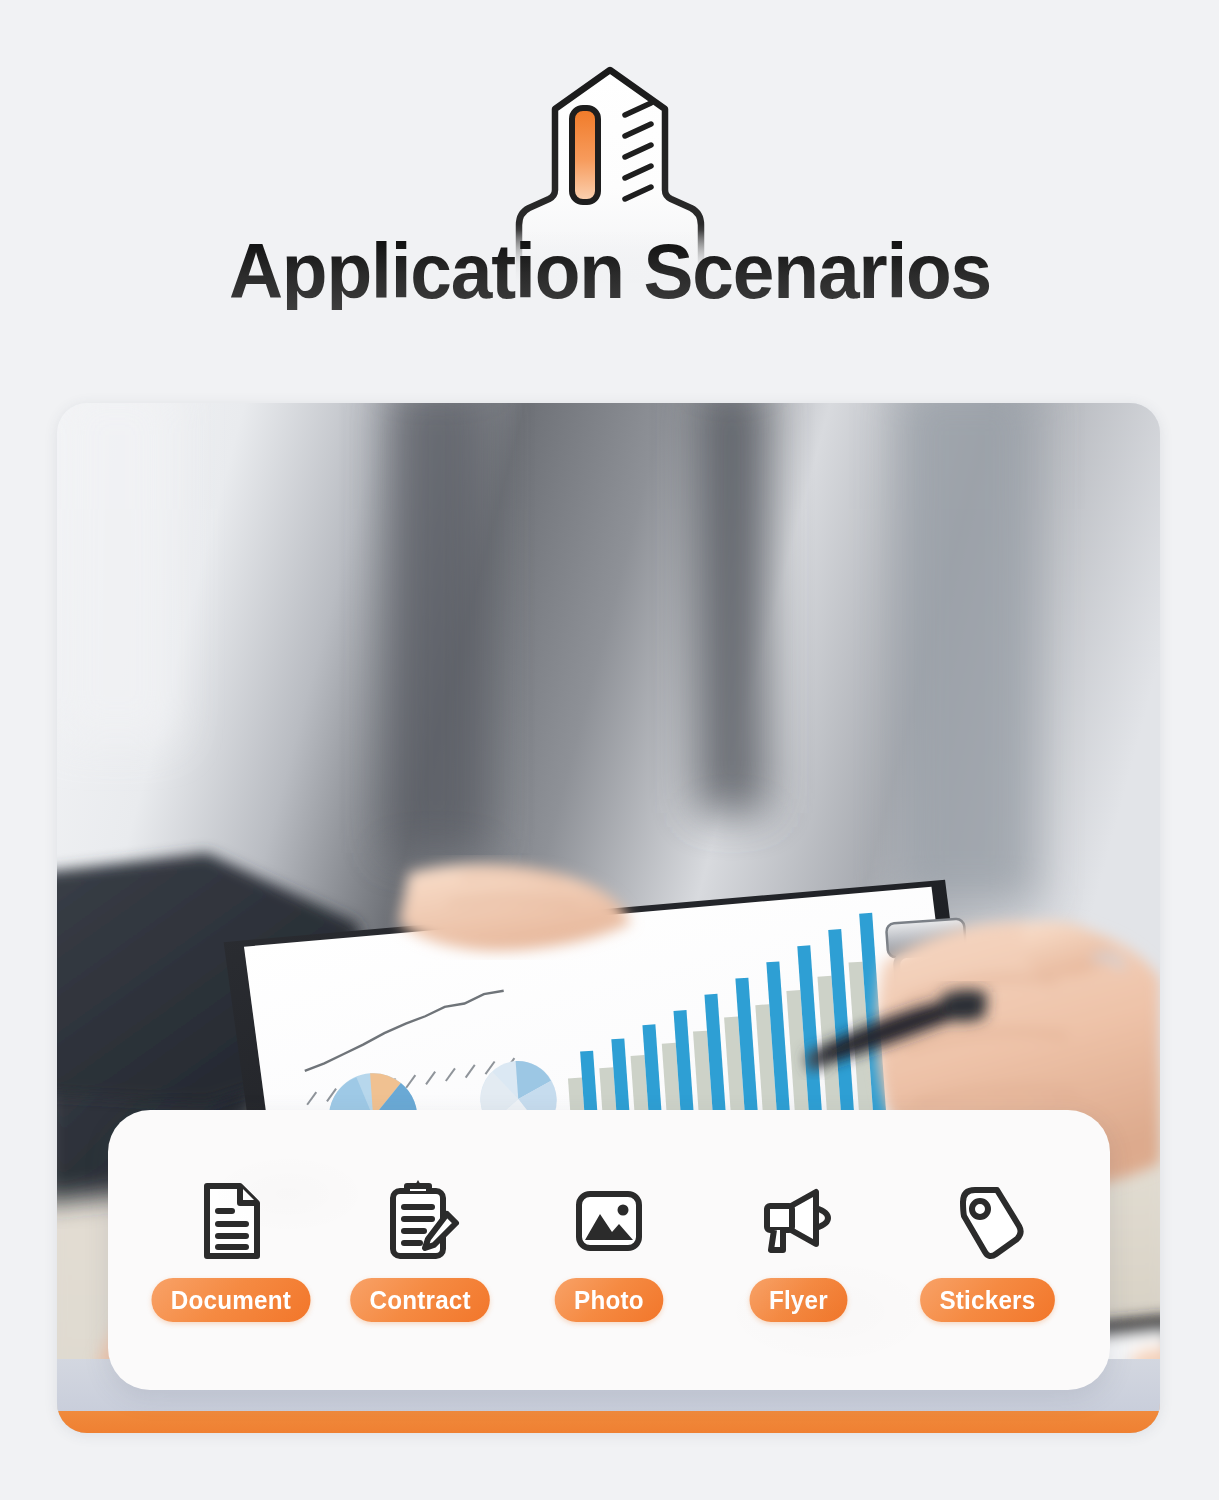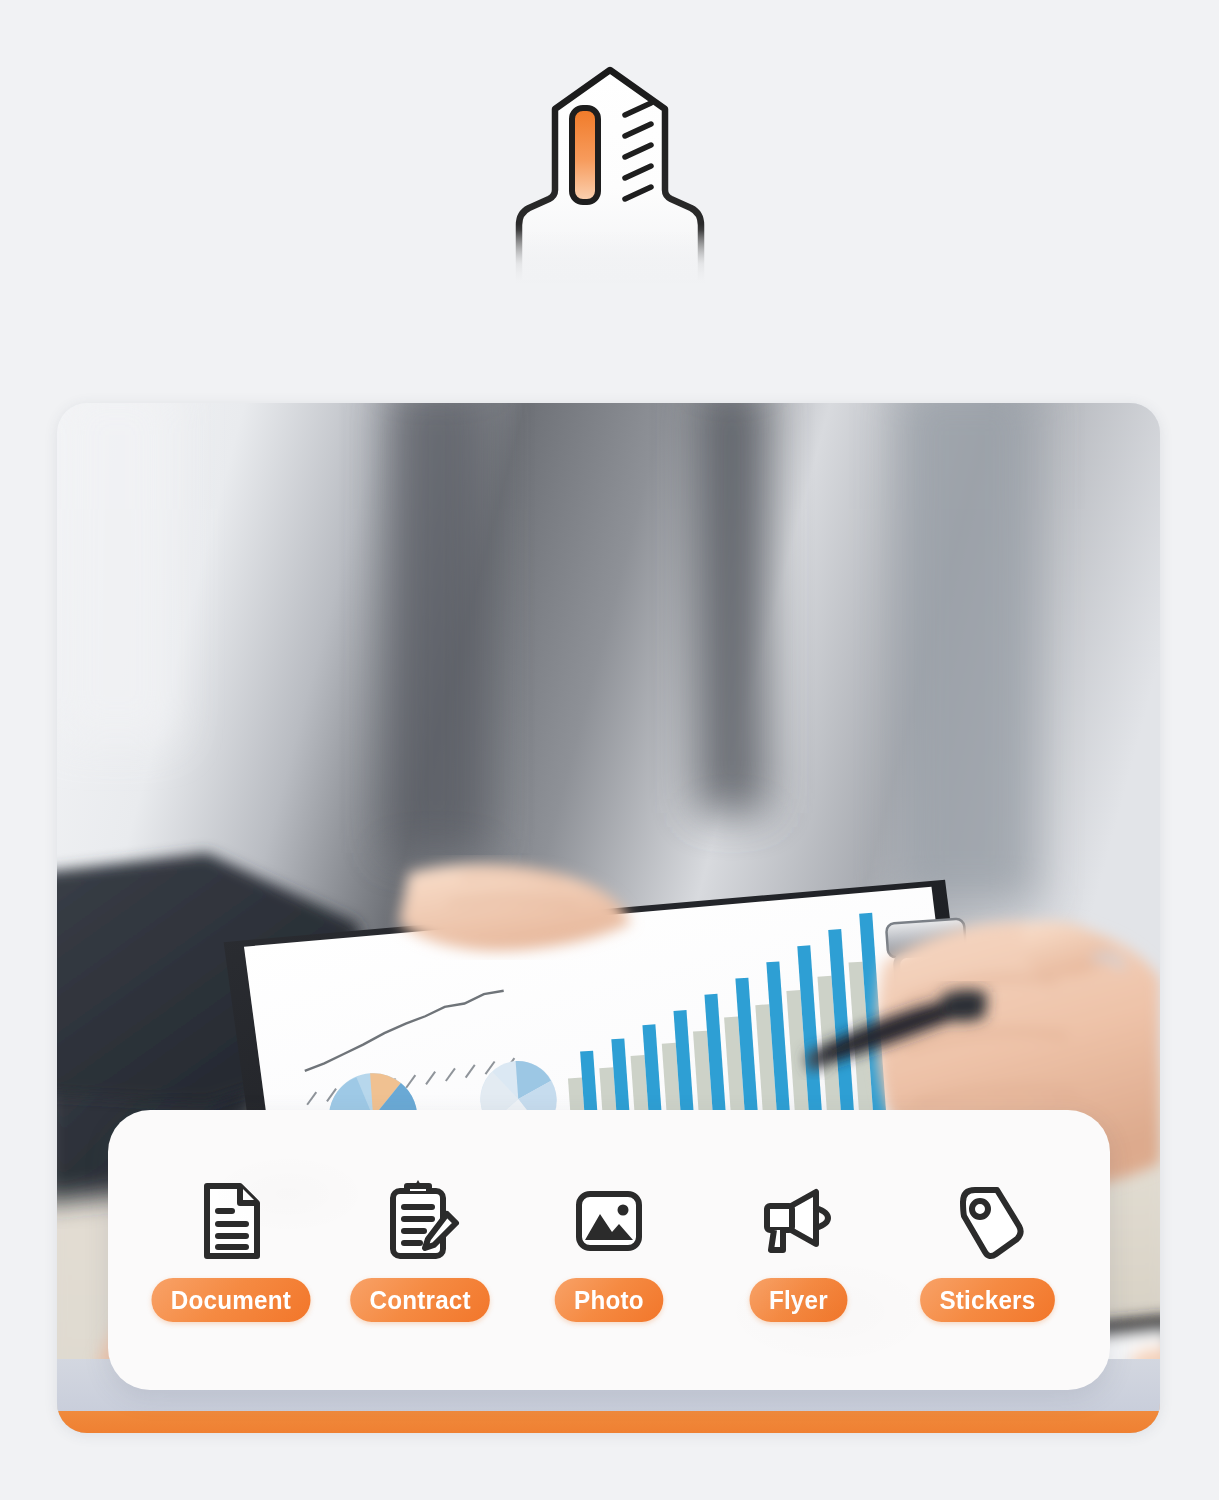--- a/index.html
+++ b/index.html
@@ -155,20 +155,34 @@
         <defs>
           <linearGradient id="fadeG" x1="0" y1="0" x2="0" y2="1">
             <stop offset="0" stop-color="#f1f2f4" stop-opacity="0"></stop>
             <stop offset="0.55" stop-color="#f1f2f4" stop-opacity="0.82"></stop>
             <stop offset="1" stop-color="#f1f2f4" stop-opacity="1"></stop>
           </linearGradient>
         </defs>
       </svg>
     </div>
 
+    <div class="title-row">
+      <span class="title">Application Scenarios</span>
+      <span class="sparkle">
+        <svg viewBox="0 0 52 52" xmlns="http://www.w3.org/2000/svg">
+          <defs>
+            <linearGradient id="spG" x1="0" y1="0" x2="1" y2="1">
+              <stop offset="0" stop-color="#fbbd8d"></stop>
+              <stop offset="1" stop-color="#f5873c"></stop>
+            </linearGradient>
+          </defs>
+          <path d="M26 3 C28.5 17 35 23.5 49 26 C35 28.5 28.5 35 26 49 C23.5 35 17 28.5 3 26 C17 23.5 23.5 17 26 3 Z" fill="url(#spG)"></path>
+        </svg>
+      </span>
+    </div>
   </div>
 
   <div class="photo-frame">
     <div class="photo">
       <svg viewBox="0 0 1103 1030" preserveAspectRatio="xMidYMid slice" xmlns="http://www.w3.org/2000/svg">
         <defs>
           <linearGradient id="bgWall" x1="0" y1="0" x2="1" y2="0.25">
             <stop offset="0" stop-color="#f4f5f7"></stop>
             <stop offset="0.16" stop-color="#e9ebee"></stop>
             <stop offset="0.28" stop-color="#b9bcc2"></stop>

